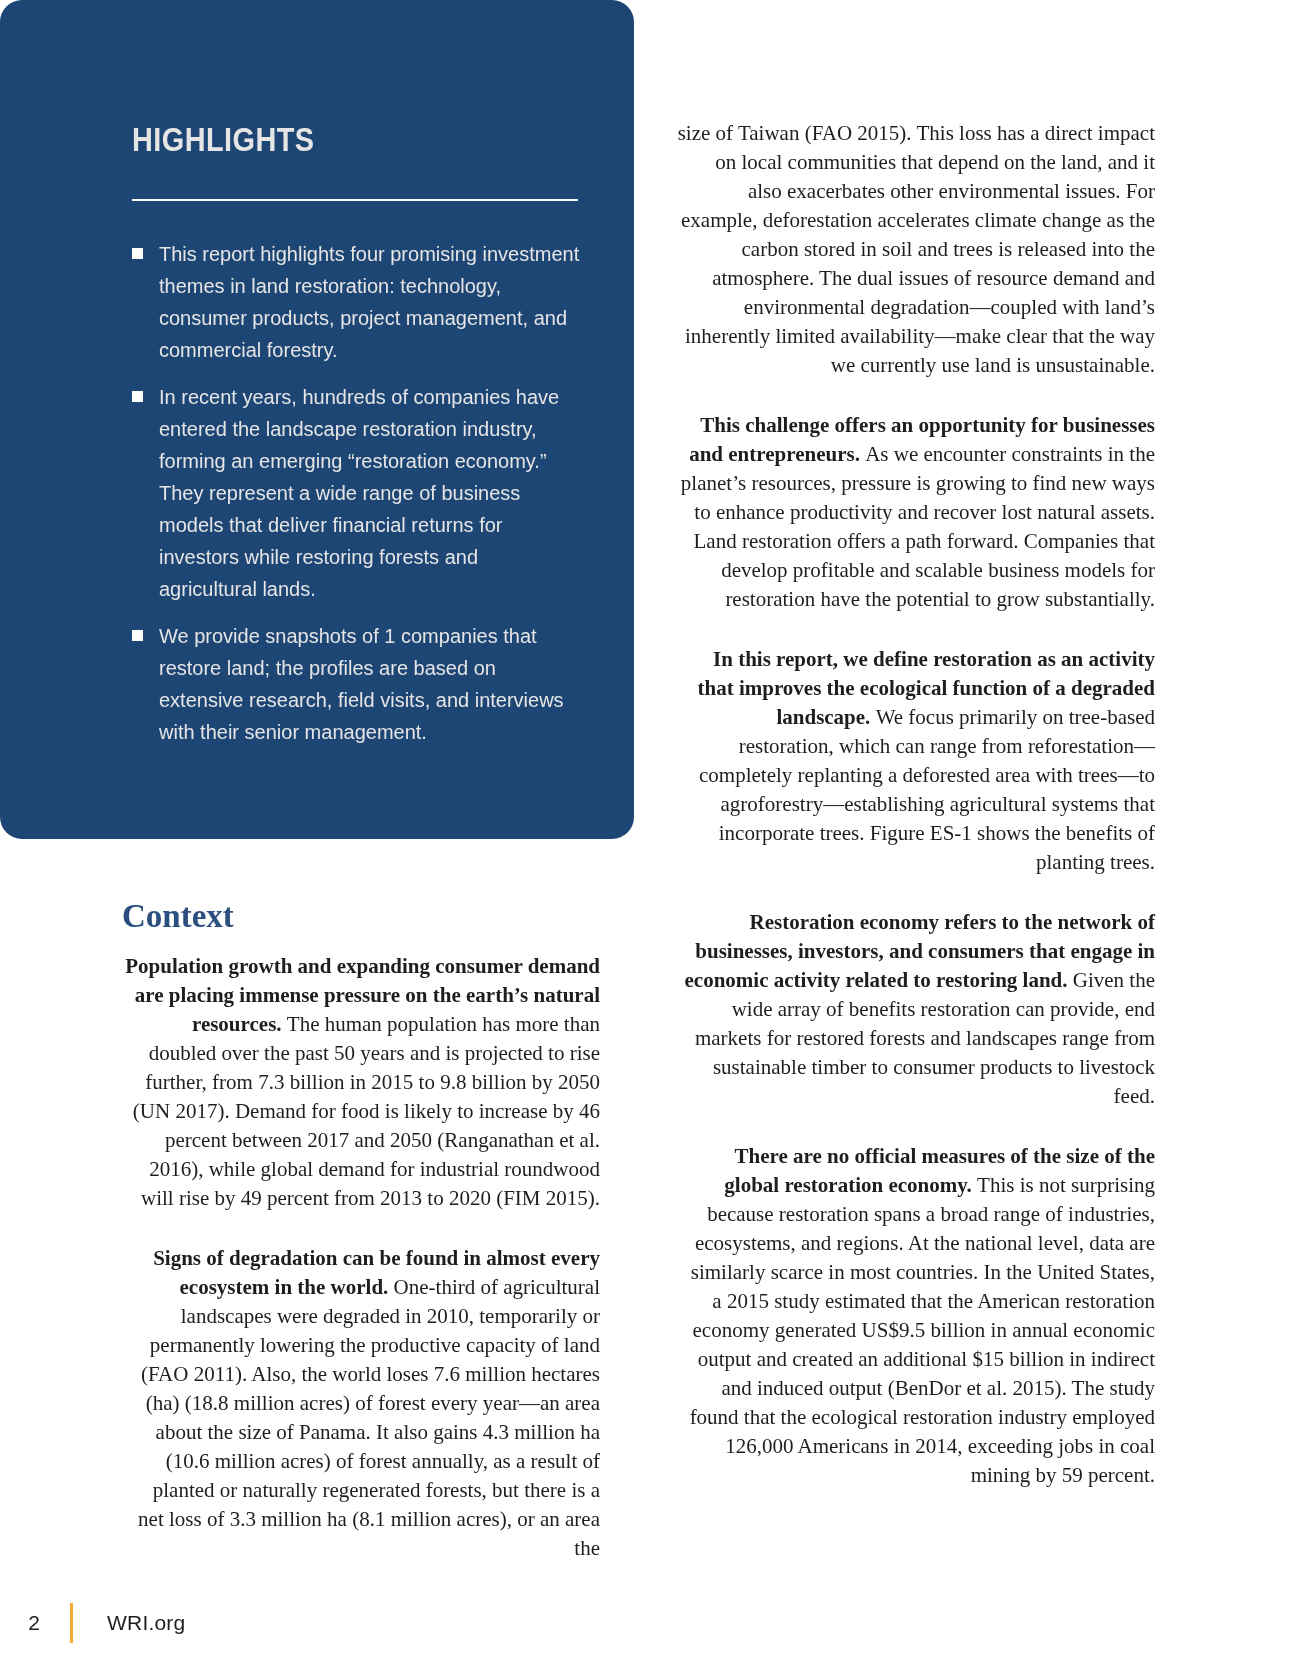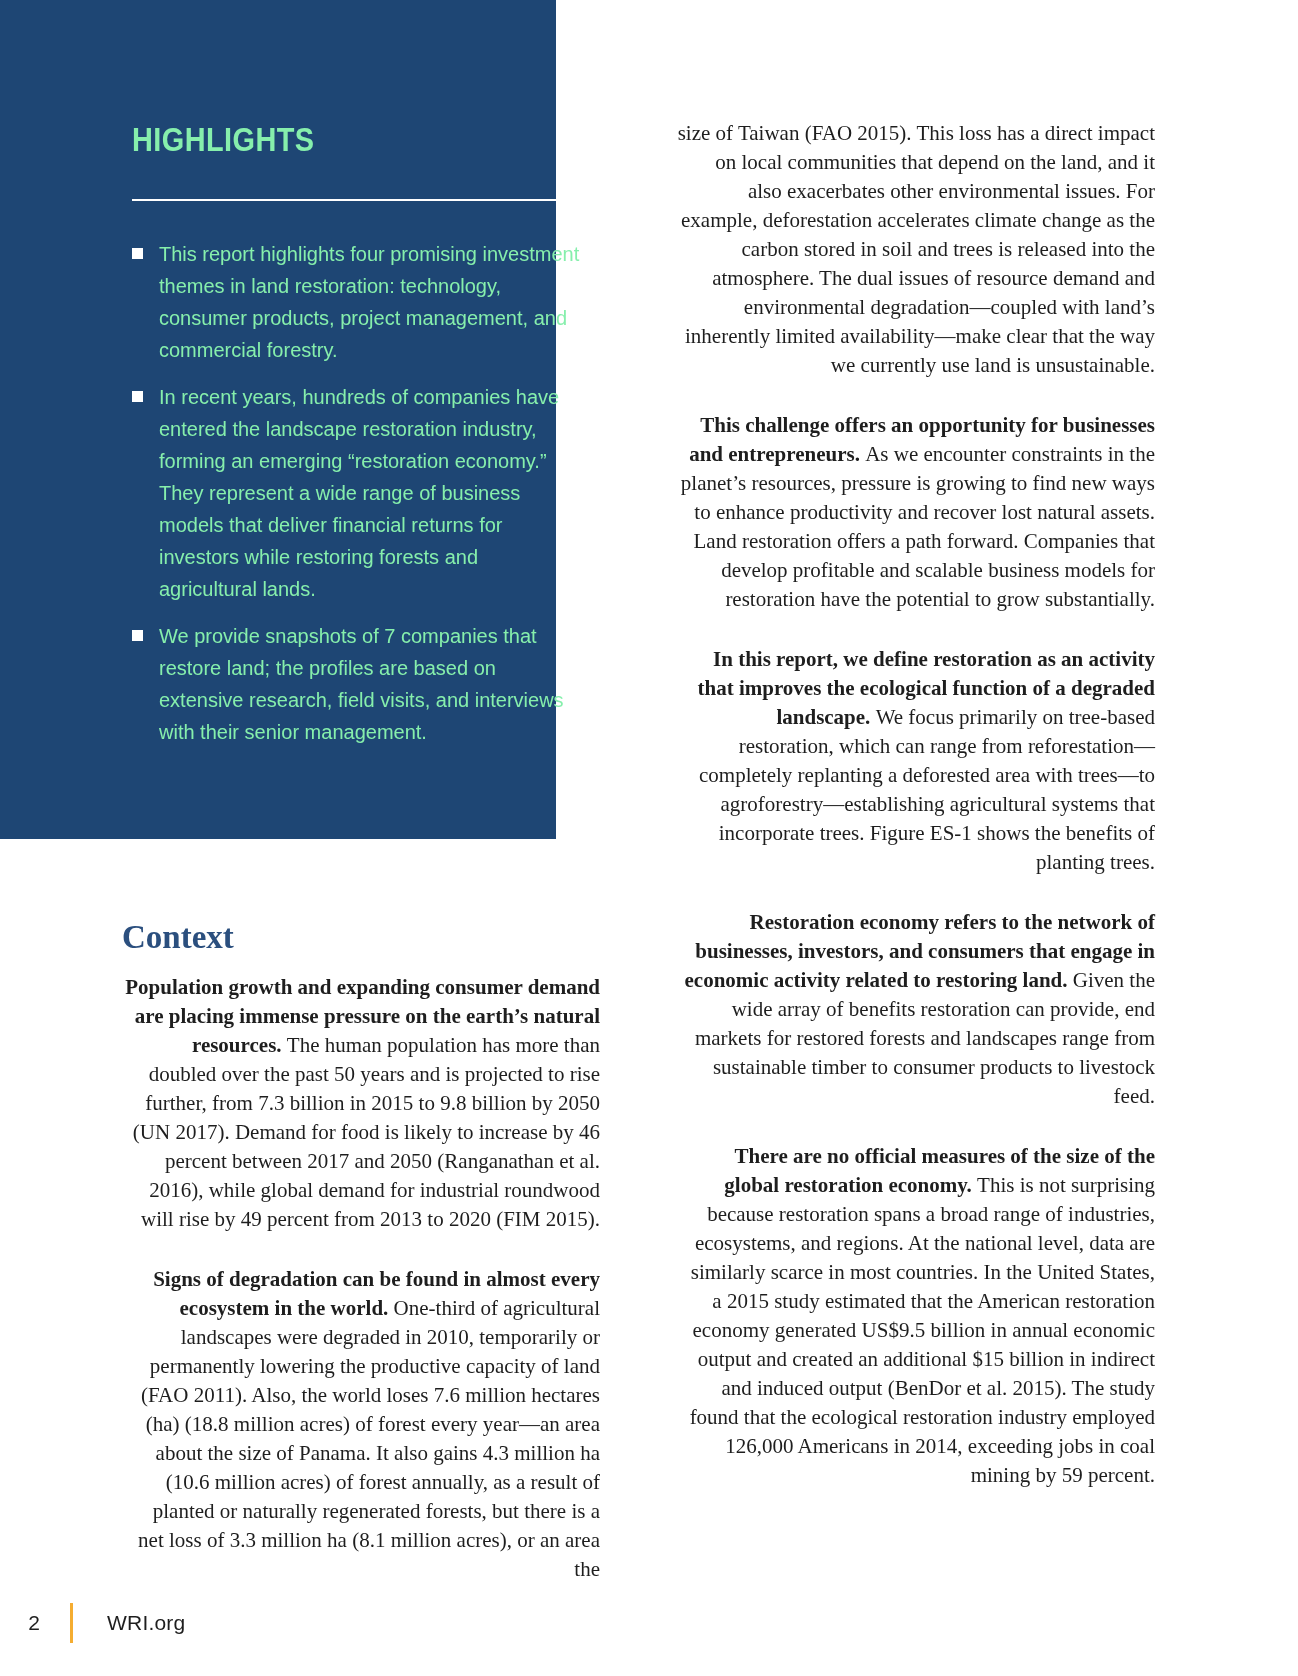--- a/index.html
+++ b/index.html
@@ -13,24 +13,25 @@
   body{
     background:#ffffff;
     font-family:"Liberation Serif", serif;
     color:var(--body-text);
     position:relative;
     overflow:hidden;
   }
   
   .highlights{
     position:absolute; left:0; top:0;
-    width:556px; height:839px;
+    width:634px; height:839px;
     background:var(--navy);
-    color:#86efac;
+    color:#e5e5e5;
     font-family:"Liberation Sans", sans-serif;
+    border-radius:22px;
   }
   .highlights h1{
     position:absolute; left:132px; top:120px;
     font-size:34px; font-weight:700; letter-spacing:.5px;
     transform:scaleX(.85); transform-origin:left center;
     white-space:nowrap;
   }
   .hl-rule{
     position:absolute; left:132px; top:199px;
     width:446px; height:2px; background:#ffffff;
@@ -57,21 +58,21 @@
     text-align:right;
   }
   .seg-b{font-weight:700;}
   .seg-bi{font-weight:700; }
   .col h2{
     font-family:"Liberation Serif", serif;
     font-weight:600;
     color:var(--heading-blue);
     font-size:33px; line-height:1.2;
   }
-  .left-col{left:122px; top:918px;}
+  .left-col{left:122px; top:897px;}
   .left-col h2{margin-bottom:15px;}
   .right-col{left:677px; top:119px;}
   .right-col h2{margin-top:-2px; margin-bottom:14px;}
   
   .page-footer{
     position:absolute; left:0; top:1601px; height:44px; width:400px;
     display:flex; align-items:center;
     font-family:"Liberation Sans", sans-serif;
     font-size:21px; color:var(--body-text);
   }
@@ -94,21 +95,21 @@
       <li>
         <span class="hl-sq"></span>
         <span>This report highlights four promising investment themes in land restoration: technology, consumer products, project management, and commercial forestry.</span>
       </li>
       <li>
         <span class="hl-sq"></span>
         <span>In recent years, hundreds of companies have entered the landscape restoration industry, forming an emerging “restoration economy.” They represent a wide range of business models that deliver financial returns for investors while restoring forests and agricultural lands.</span>
       </li>
       <li>
         <span class="hl-sq"></span>
-        <span>We provide snapshots of 7 companies that restore land; the profiles are based on extensive research, field visits, and interviews with their senior management.</span>
+        <span>We provide snapshots of 1 companies that restore land; the profiles are based on extensive research, field visits, and interviews with their senior management.</span>
       </li>
     </ul>
   </section>
 
   <section class="col left-col">
     <h2>Context</h2>
     <p><span class="seg-b">Population growth and expanding consumer demand are placing immense pressure on the earth’s natural resources. </span><span class="seg-n">The human population has more than doubled over the past 50 years and is projected to rise further, from 7.3 billion in 2015 to 9.8 billion by 2050 (UN 2017). Demand for food is likely to increase by 46 percent between 2017 and 2050 (Ranganathan et al. 2016), while global demand for industrial roundwood will rise by 49 percent from 2013 to 2020 (FIM 2015).</span></p>
     <p><span class="seg-b">Signs of degradation can be found in almost every ecosystem in the world. </span><span class="seg-n">One-third of agricultural landscapes were degraded in 2010, temporarily or permanently lowering the productive capacity of land (FAO 2011). Also, the world loses 7.6 million hectares (ha) (18.8 million acres) of forest every year—an area about the size of Panama. It also gains 4.3 million ha (10.6 million acres) of forest annually, as a result of planted or naturally regenerated forests, but there is a net loss of 3.3 million ha (8.1 million acres), or an area the</span></p>
   </section>
 

